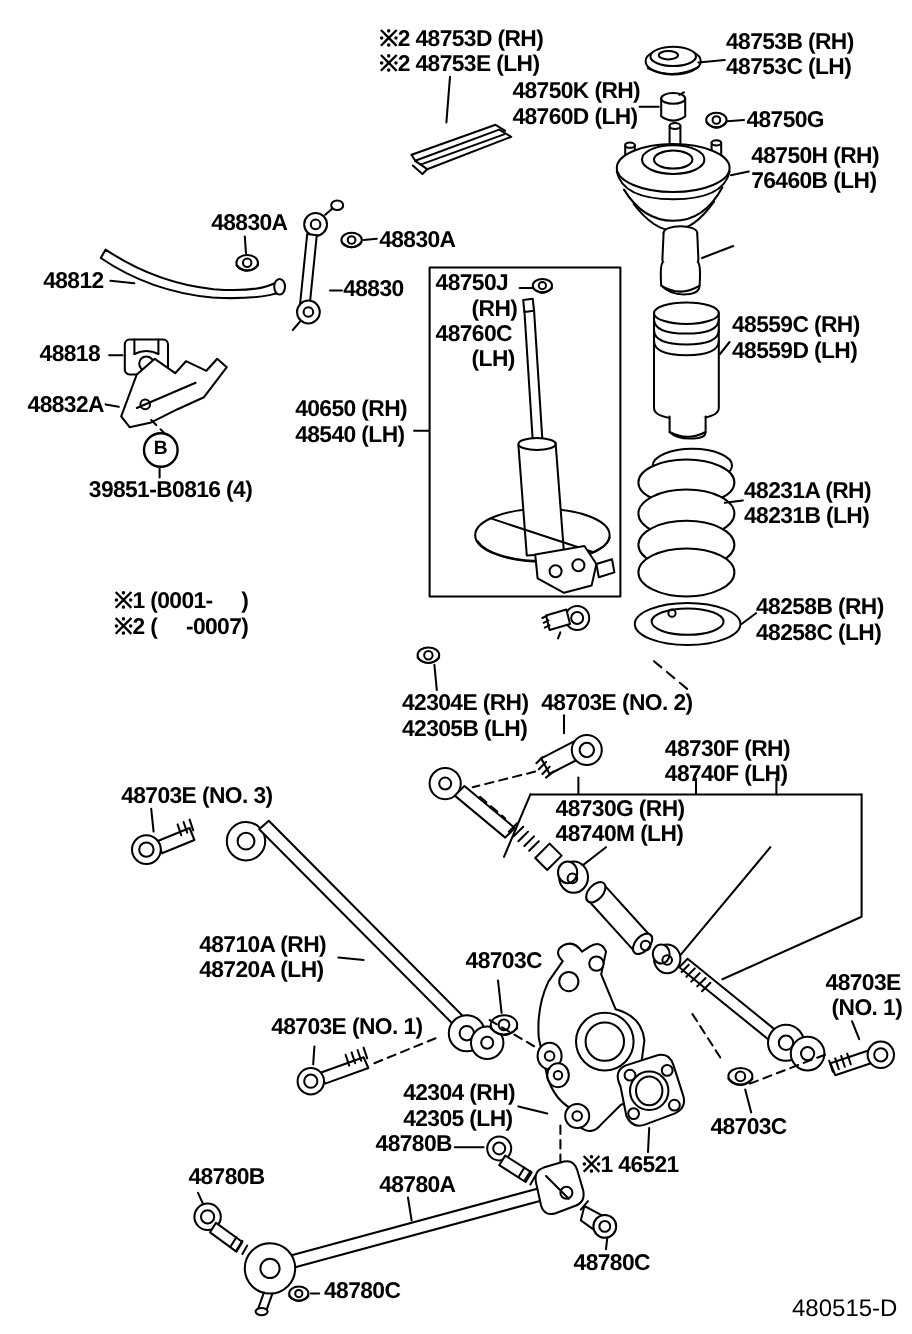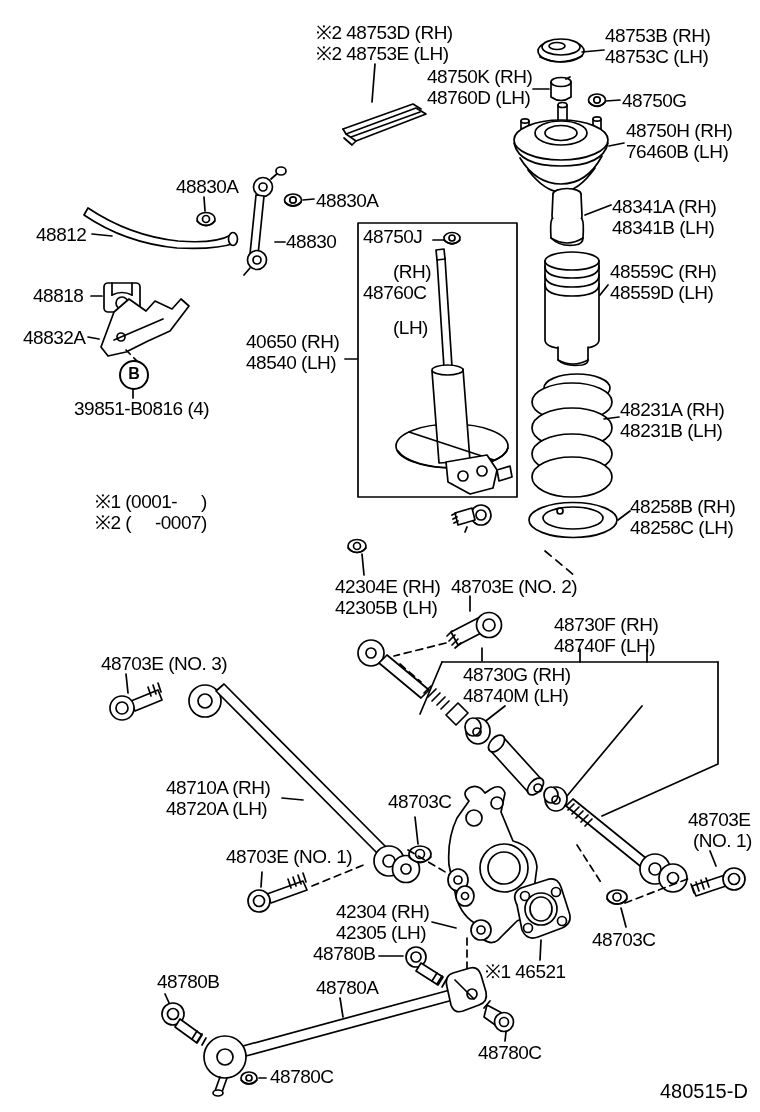--- a/index.html
+++ b/index.html
@@ -1,22 +1,22 @@
 <!DOCTYPE html>
 <html><head>
 <meta charset="utf-8">
 <style>
   html,body{margin:0;padding:0;background:#fff;}
   .stage{position:relative;width:760px;height:1112px;background:#fff;overflow:hidden;
          font-family:"Liberation Sans",sans-serif;}
   svg{position:absolute;left:0;top:0;}
-  .lbl{position:absolute;font-weight:normal;font-size:19px;line-height:21px;
+  .lbl{position:absolute;font-weight:bold;font-size:19px;line-height:21px;
        letter-spacing:-0.5px;color:#000;white-space:pre;}
   .lbl span{display:block;}
-  .lbl span.ind{padding-left:30px;margin-top:14px;}
+  .lbl span.ind{padding-left:30px;}
   .lbl span.ind2{padding-left:5px;}
   .bcircle{position:absolute;left:119px;top:360px;width:26px;height:26px;border:2.5px solid #000;
        border-radius:50%;text-align:center;line-height:24px;font-size:16px;font-weight:bold;}
   .dcode{position:absolute;left:660px;top:1080px;font-weight:normal;font-size:20px;
        letter-spacing:0;color:#000000;}
 </style>
 </head>
 <body>
 
 <div class="stage">
@@ -380,21 +380,20 @@
   <div class="lbl" style="left:176px;top:176px"><span>48830A</span></div>
   <div class="lbl" style="left:316px;top:190px"><span>48830A</span></div>
   <div class="lbl" style="left:36px;top:224px"><span>48812</span></div>
   <div class="lbl" style="left:286px;top:231px"><span>48830</span></div>
   <div class="lbl" style="left:33px;top:285px"><span>48818</span></div>
   <div class="lbl" style="left:23px;top:327px"><span>48832A</span></div>
   <div class="bcircle">B</div>
   <div class="lbl" style="left:74px;top:398px"><span>39851-B0816 (4)</span></div>
   <div class="lbl" style="left:363px;top:226px"><span>48750J</span><span class="ind">(RH)</span><span>48760C</span><span class="ind">(LH)</span></div>
   <div class="lbl" style="left:246px;top:331px"><span>40650 (RH)</span><span>48540 (LH)</span></div>
-  <div class="lbl" style="left:612px;top:196px"><span>48341A (RH)</span><span>48341B (LH)</span></div>
   <div class="lbl" style="left:610px;top:261px"><span>48559C (RH)</span><span>48559D (LH)</span></div>
   <div class="lbl" style="left:620px;top:399px"><span>48231A (RH)</span><span>48231B (LH)</span></div>
   <div class="lbl" style="left:630px;top:496px"><span>48258B (RH)</span><span>48258C (LH)</span></div>
   <div class="lbl" style="left:95px;top:491px"><span>※1 (0001-     )</span><span>※2 (     -0007)</span></div>
   <div class="lbl" style="left:335px;top:576px"><span>42304E (RH)</span><span>42305B (LH)</span></div>
   <div class="lbl" style="left:451px;top:576px"><span>48703E (NO. 2)</span></div>
   <div class="lbl" style="left:554px;top:614px"><span>48730F (RH)</span><span>48740F (LH)</span></div>
   <div class="lbl" style="left:463px;top:664px"><span>48730G (RH)</span><span>48740M (LH)</span></div>
   <div class="lbl" style="left:101px;top:653px"><span>48703E (NO. 3)</span></div>
   <div class="lbl" style="left:166px;top:777px"><span>48710A (RH)</span><span>48720A (LH)</span></div>

